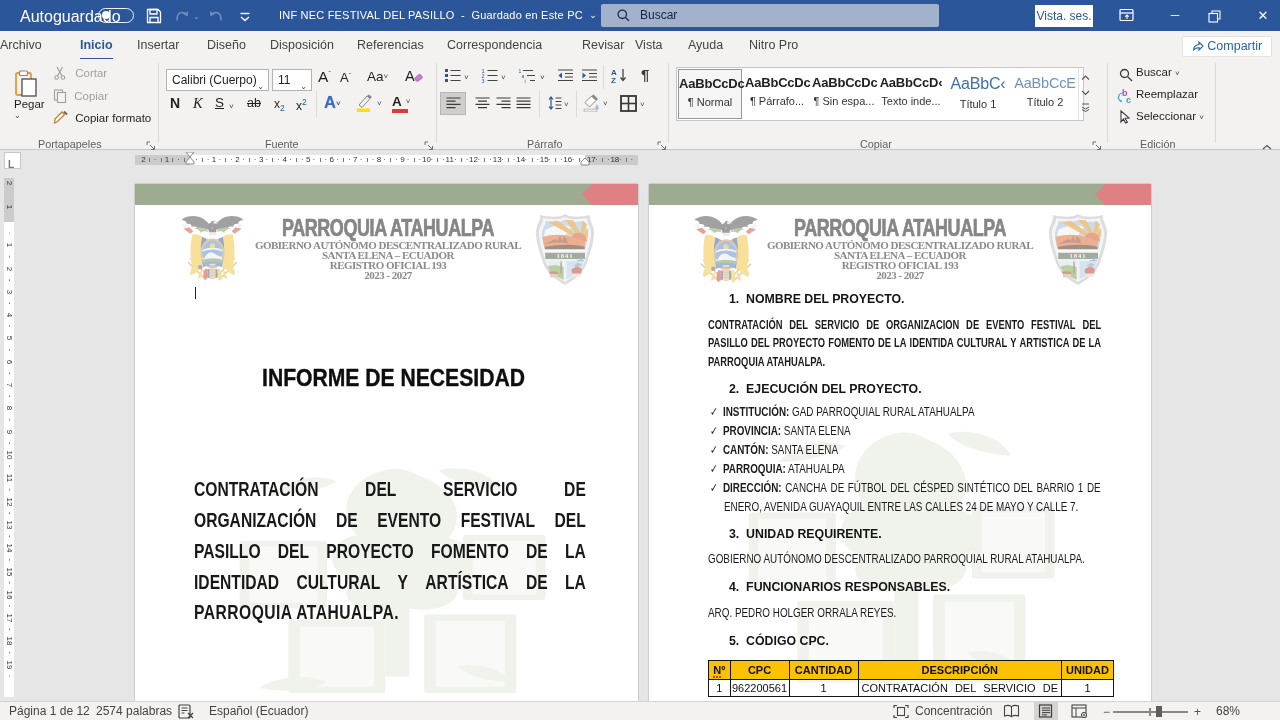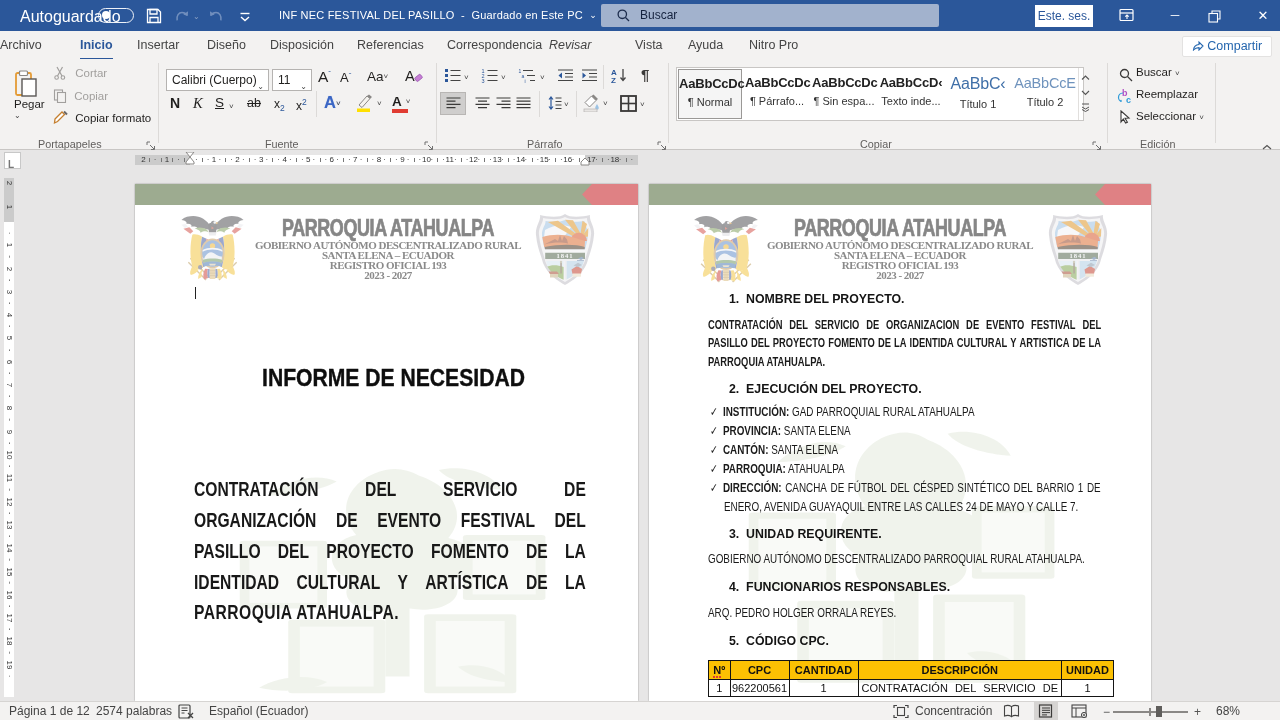--- a/index.html
+++ b/index.html
@@ -97,21 +97,21 @@
       </svg>
   </div>
   <div class="abs" id="ttext">INF NEC FESTIVAL DEL PASILLO&nbsp; -&nbsp; Guardado en Este PC&nbsp; <span style="font-size:9px;position:relative;top:-1px;">⌄</span></div>
   <div class="abs" id="searchbox">
       <svg width="13" height="13" viewBox="0 0 13 13" style="position:absolute;left:16px;top:5px;">
         <circle cx="5.3" cy="5.3" r="4.2" fill="none" stroke="#1c2c4c" stroke-width="1.3"></circle>
         <path d="M8.5 8.5L12 12" stroke="#1c2c4c" stroke-width="1.3"></path>
       </svg>
       <span style="position:absolute;left:39px;top:0;line-height:23px;">Buscar</span>
     </div>
-  <div class="abs" id="inicses">Este. ses.</div>
+  <div class="abs" id="inicses">Vista. ses.</div>
   <div class="abs" style="left:1119px;top:8px;">
     <svg width="16" height="15" viewBox="0 0 16 15">
         <rect x="1" y="1.5" width="13" height="11" rx="1" fill="none" stroke="#fff" stroke-width="1.2"></rect>
         <path d="M1 5h13" stroke="#fff" stroke-width="1.2"></path>
         <path d="M8 11V7M6.3 8.6L8 7l1.7 1.6" stroke="#fff" stroke-width="1.1" fill="none"></path>
       </svg>
   </div>
   <div class="abs winbtn" style="left:1155px;">─</div>
   <div class="abs" style="left:1208px;top:9px;">
     <svg width="13" height="13" viewBox="0 0 13 13">
@@ -123,21 +123,21 @@
 </div>
 
 <div class="abs" id="tabs">
   <div class="tab" style="left:0;">Archivo</div>
   <div class="tab" style="left:80px;color:#2b579a;font-weight:bold;border-bottom:2.5px solid #2b579a;padding-bottom:5.5px;">Inicio</div>
   <div class="tab" style="left:137px;">Insertar</div>
   <div class="tab" style="left:207px;">Diseño</div>
   <div class="tab" style="left:270px;">Disposición</div>
   <div class="tab" style="left:357px;">Referencias</div>
   <div class="tab" style="left:447px;">Correspondencia</div>
-  <div class="tab" style="left:549px;font-style:italic;">Revisar</div>
+  <div class="tab" style="left:582px;">Revisar</div>
   <div class="tab" style="left:635px;">Vista</div>
   <div class="tab" style="left:688px;">Ayuda</div>
   <div class="tab" style="left:749px;">Nitro Pro</div>
   <div class="abs" id="compartir"><svg width="12" height="11" viewBox="0 0 12 11" style="vertical-align:-1px;">
         <path d="M1.5 10c0.3-3.5 2.5-5.3 5.5-5.5V2l4 4-4 4V7.6C4.6 7.6 2.8 8.5 1.5 10z" fill="none" stroke="#2566ae" stroke-width="1.1"></path>
       </svg> Compartir</div>
 </div>
 
 <div class="abs" id="ribbon">
 

